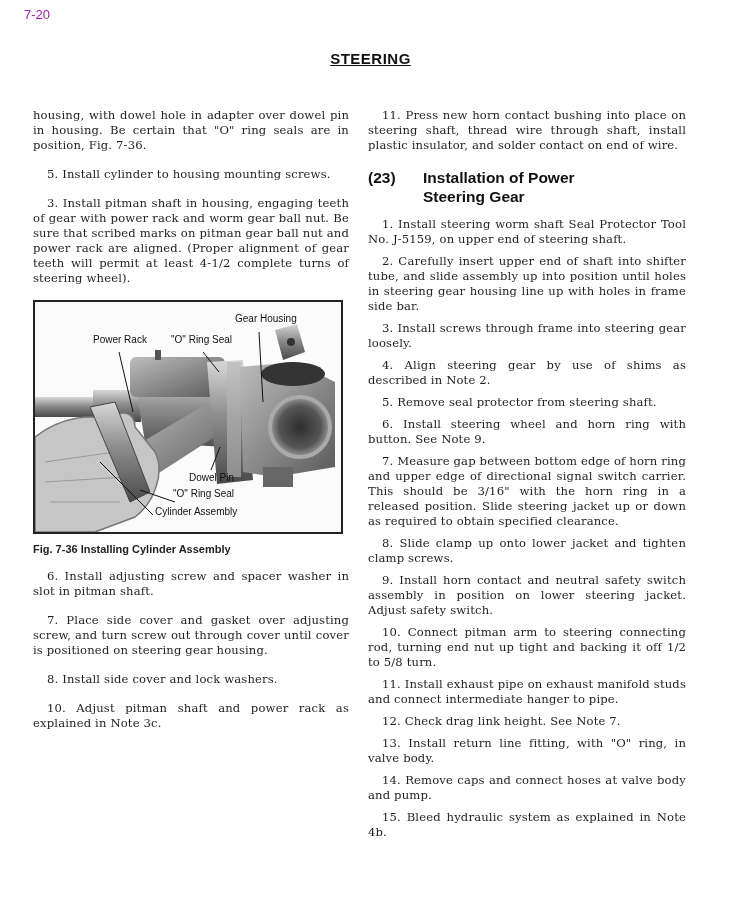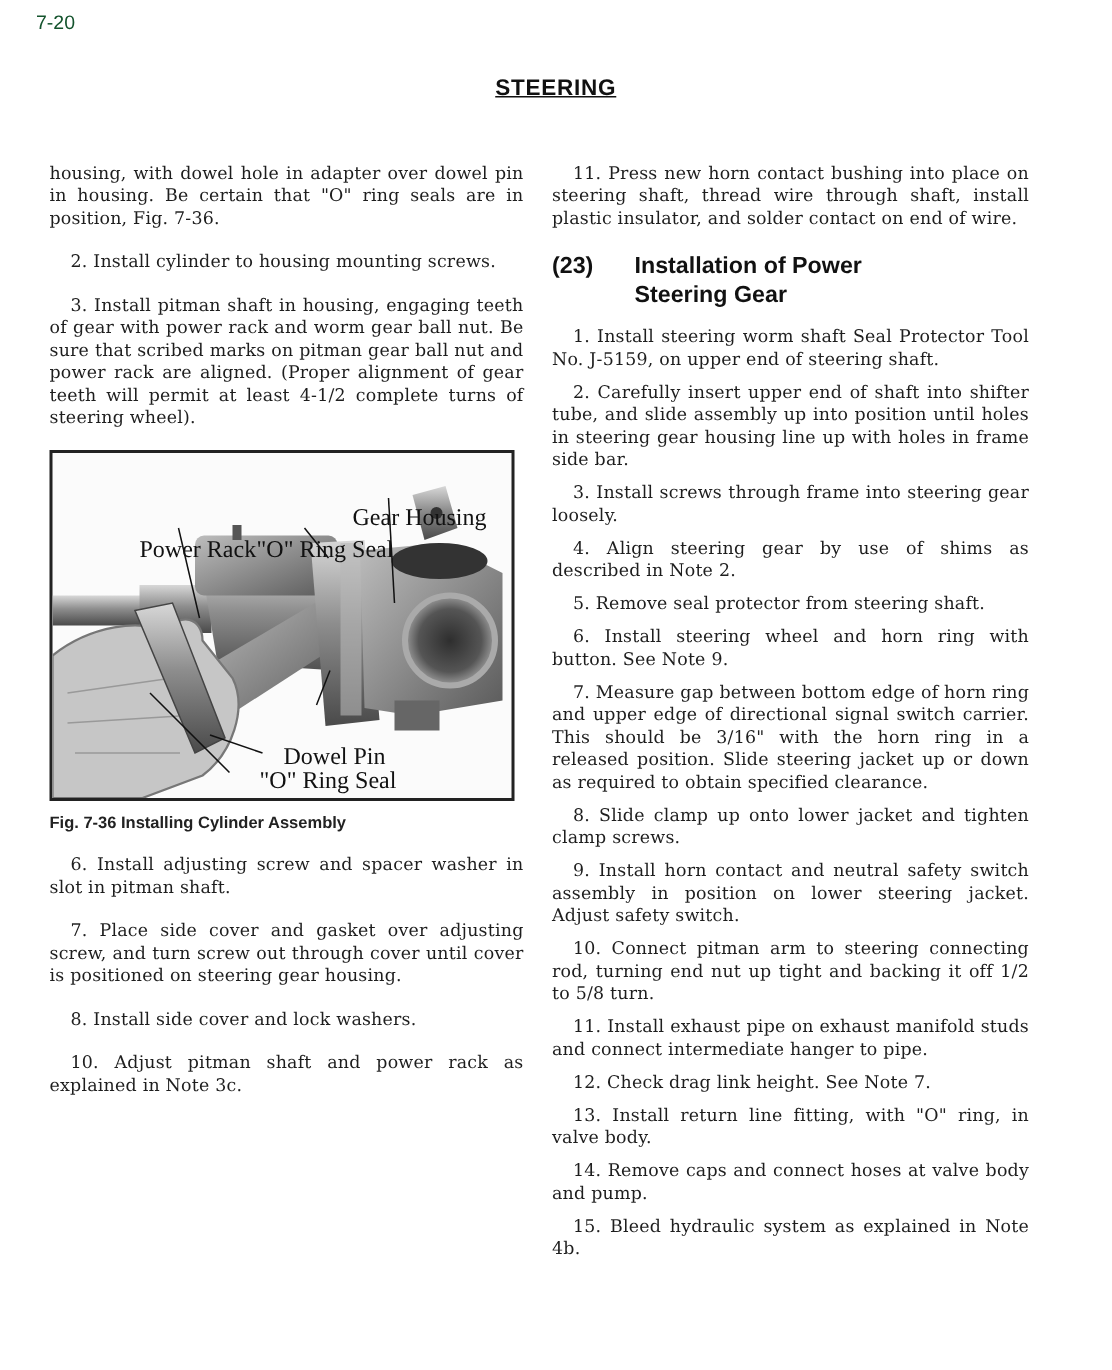--- a/index.html
+++ b/index.html
@@ -3,21 +3,21 @@
 <meta charset="utf-8">
 <style>
   html, body { margin: 0; padding: 0; background: #ffffff; }
   body {
     width: 741px; height: 913px; position: relative; overflow: hidden;
     font-family: "DejaVu Serif", "Liberation Serif", serif;
     color: #1e1e1e;
   }
   .page-number {
     position: absolute; left: 24px; top: 7px;
-    font-family: "Liberation Sans", sans-serif; font-size: 13px; color: #14532d;
+    font-family: "Liberation Sans", sans-serif; font-size: 13px; color: #a21caf;
   }
   .running-head {
     position: absolute; left: 0; width: 741px; top: 50px; text-align: center;
     font-family: "Liberation Sans", sans-serif; font-size: 15px; font-weight: bold;
     letter-spacing: 0.5px; color: #111; text-decoration: underline;
   }
   .col { position: absolute; top: 108px; }
   .col-left { left: 33px; width: 316px; }
   .col-right { left: 368px; width: 318px; }
   p.para {
@@ -36,37 +36,37 @@
   .section-num { width: 55px; flex: none; }
   .section-title { white-space: pre-line; }
 
   .figure {
     position: relative; margin-top: 14px;
     width: 310px; height: 234px; border: 2px solid #222; box-sizing: border-box;
     background: #fbfbfb; overflow: hidden;
   }
   .figure svg { position: absolute; left: 0; top: 0; }
   .fig-label {
-    position: absolute; font-family: Liberation Serif, serif; font-size: 16px;
-    color: #111; white-space: nowrap; margin-top: 24px;
+    position: absolute; font-family: Liberation Sans, sans-serif; font-size: 10px;
+    color: #111; white-space: nowrap;
   }
   .fig-caption {
     margin: 9px 0 10px 0; 
     font-family: "Liberation Sans", sans-serif; font-size: 11px; color: #222; font-weight: bold;
   }
 </style>
 </head>
 <body>
 
 <div class="page-number">7-20</div>
 <div class="running-head">STEERING</div>
 
 <div class="col col-left">
   <p class="para">housing, with dowel hole in adapter over dowel pin in housing. Be certain that "O" ring seals are in position, Fig. 7-36.</p>
-  <p class="para indent gap-l">2. Install cylinder to housing mounting screws.</p>
+  <p class="para indent gap-l">5. Install cylinder to housing mounting screws.</p>
   <p class="para indent gap-l">3. Install pitman shaft in housing, engaging teeth of gear with power rack and worm gear ball nut. Be sure that scribed marks on pitman gear ball nut and power rack are aligned. (Proper alignment of gear teeth will permit at least 4-1/2 complete turns of steering wheel).</p>
 
   <div class="figure">
     <svg width="306" height="230" viewBox="0 0 306 230">
       <defs>
         <linearGradient id="metal" x1="0" y1="0" x2="0" y2="1">
           <stop offset="0" stop-color="#d8d8d8"></stop>
           <stop offset="0.45" stop-color="#8d8d8d"></stop>
           <stop offset="1" stop-color="#4a4a4a"></stop>
         </linearGradient>

